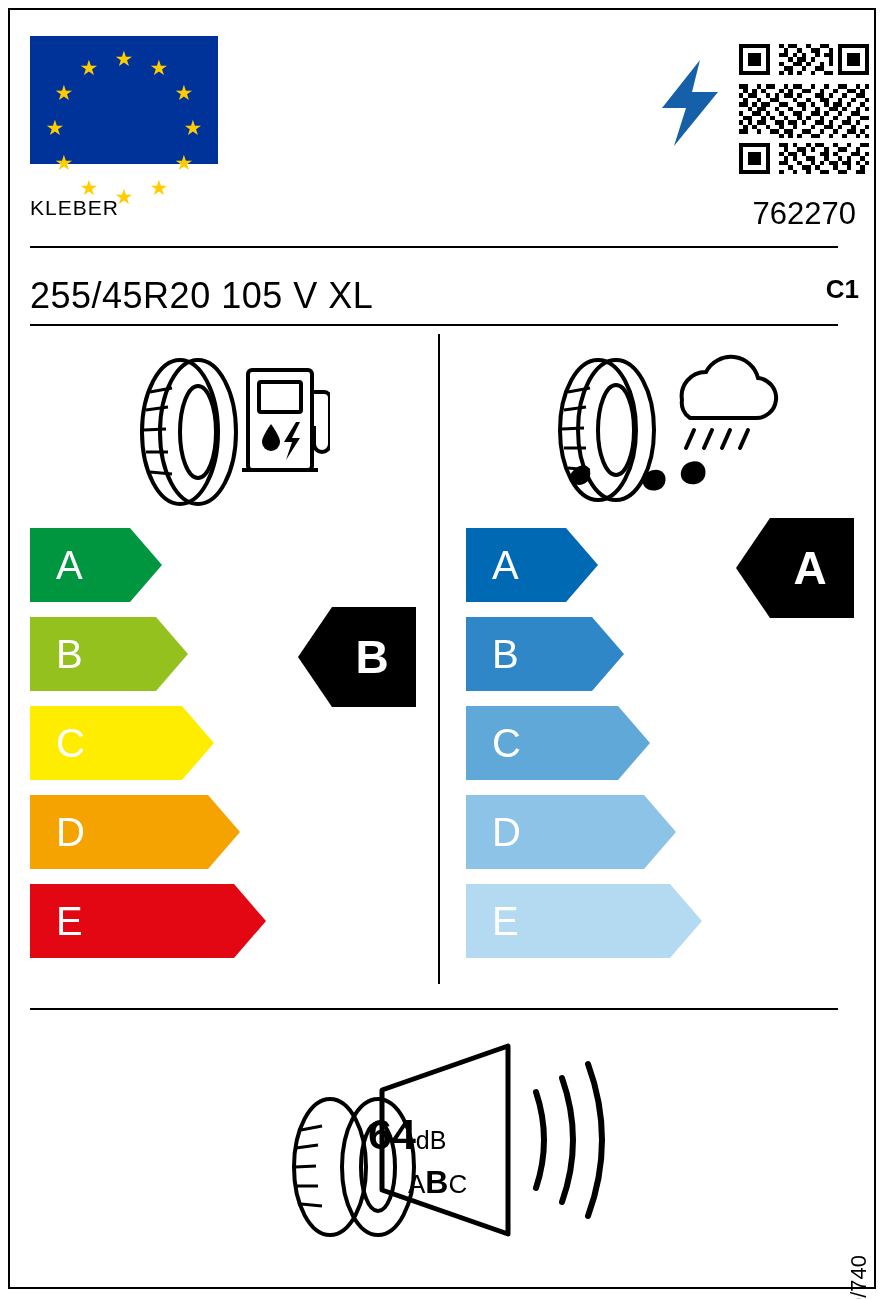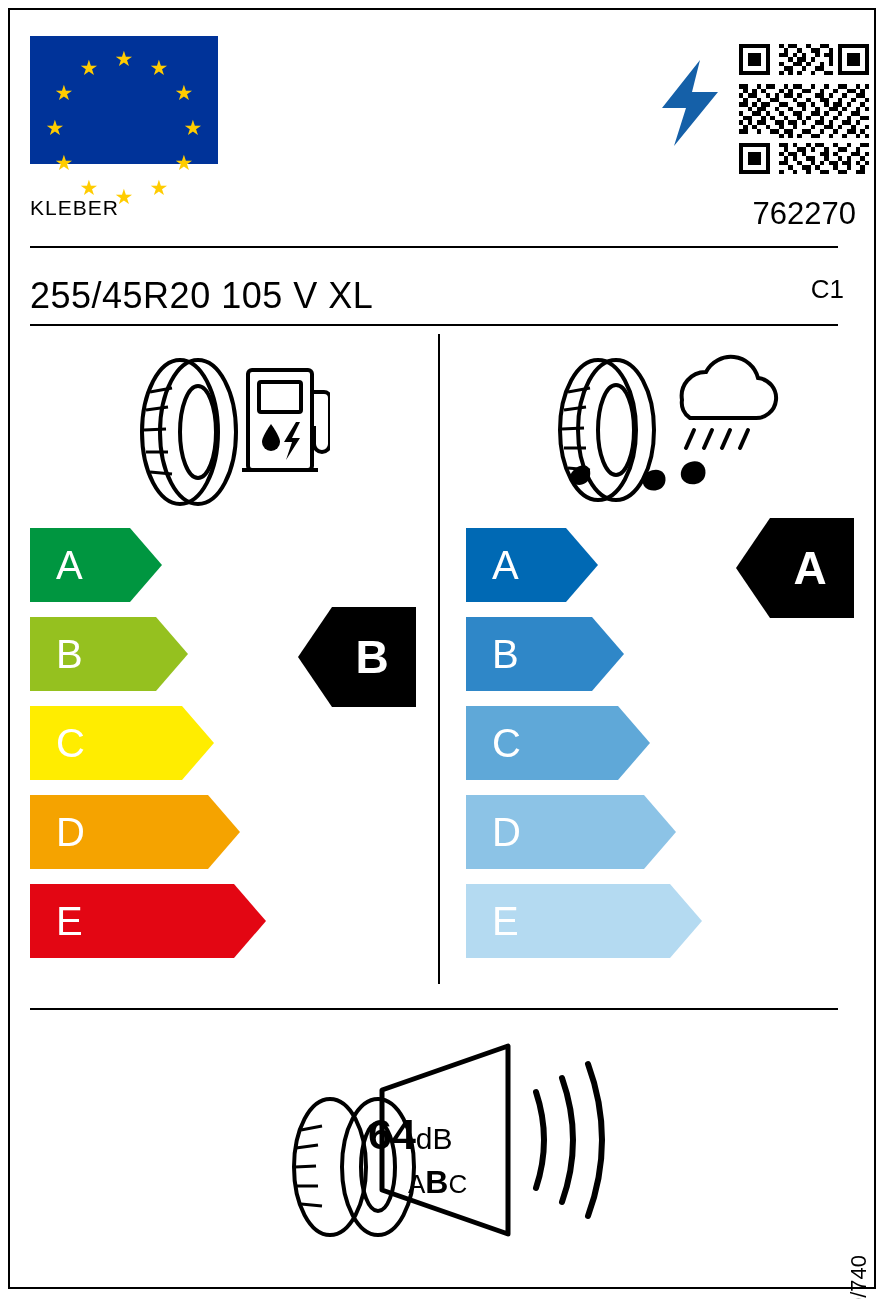--- a/index.html
+++ b/index.html
@@ -98,23 +98,24 @@
   .tyre-size {
     position: absolute;
     left: 30px;
     top: 259px;
     font-size: 36px;
     letter-spacing: 0.5px;
     margin-top: 16px;
   }
   .tyre-class {
     position: absolute;
-    right: 42px;
+    right: 27px;
     top: 274px;
     font-size: 26px;
+    font-weight: bold;
   }
   
   .divider-v {
     position: absolute;
     left: 438px;
     top: 334px;
     width: 2px;
     height: 650px;
     background: #000;
   }
@@ -184,21 +185,21 @@
     height: 250px;
   }
   .noise-db {
     position: absolute;
     left: 368px;
     top: 1110px;
     font-size: 43px;
     font-weight: bold;
   }
   .noise-db .unit {
-    font-size: 30px;
+    font-size: 25px;
     font-weight: normal;
   }
   .noise-abc {
     position: absolute;
     left: 408px;
     top: 1164px;
     font-size: 26px;
   }
   .noise-abc .sel {
     font-size: 32px;

